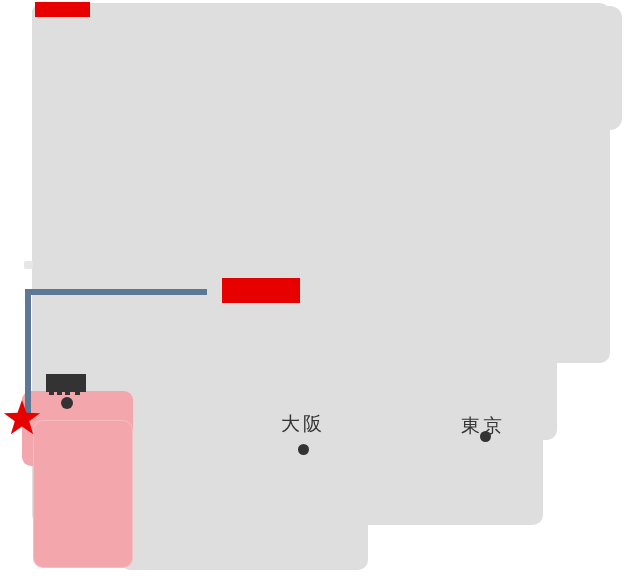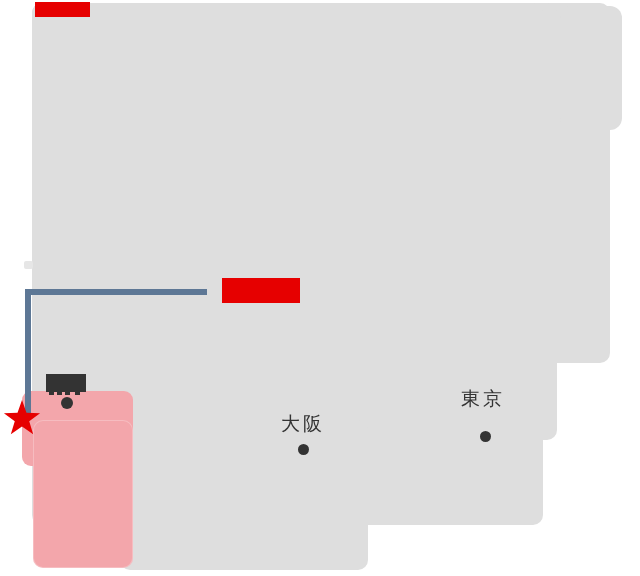--- a/index.html
+++ b/index.html
@@ -36,21 +36,21 @@
   #red-bar-top   {left:35px;  top:2px;   width:55px; height:15px;}
   #red-area      {left:222px; top:278px; width:78px; height:25px;}
   #dark-area     {left:46px;  top:374px; width:40px; height:18px;}
   .stub{position:absolute;background:#333333;width:5px;height:3px;top:392px;}
   #stub-1{left:49px;} #stub-2{left:57px;} #stub-3{left:65px;} #stub-4{left:75px;}
   #dark-area-dot {left:61px;  top:397px; width:12px; height:12px;}
   #star-marker   {left:3px;   top:400px; width:38px; height:38px;}
   
   #osaka-label {left:281px; top:414px;}
   #osaka-dot   {left:298px; top:444px; width:11px; height:11px;}
-  #tokyo-label {left:461px; top:389px;}
+  #tokyo-label {left:461px; top:416px;}
   #tokyo-dot   {left:480px; top:431px; width:11px; height:11px;}
 </style>
 </head>
 <body>
 
 <div id="stage">
 
   <div class="abs land" id="land-right-top"></div>
   <div class="abs land" id="land-ne-lobe"></div>
   <div class="abs land" id="land-right-upper"></div>

